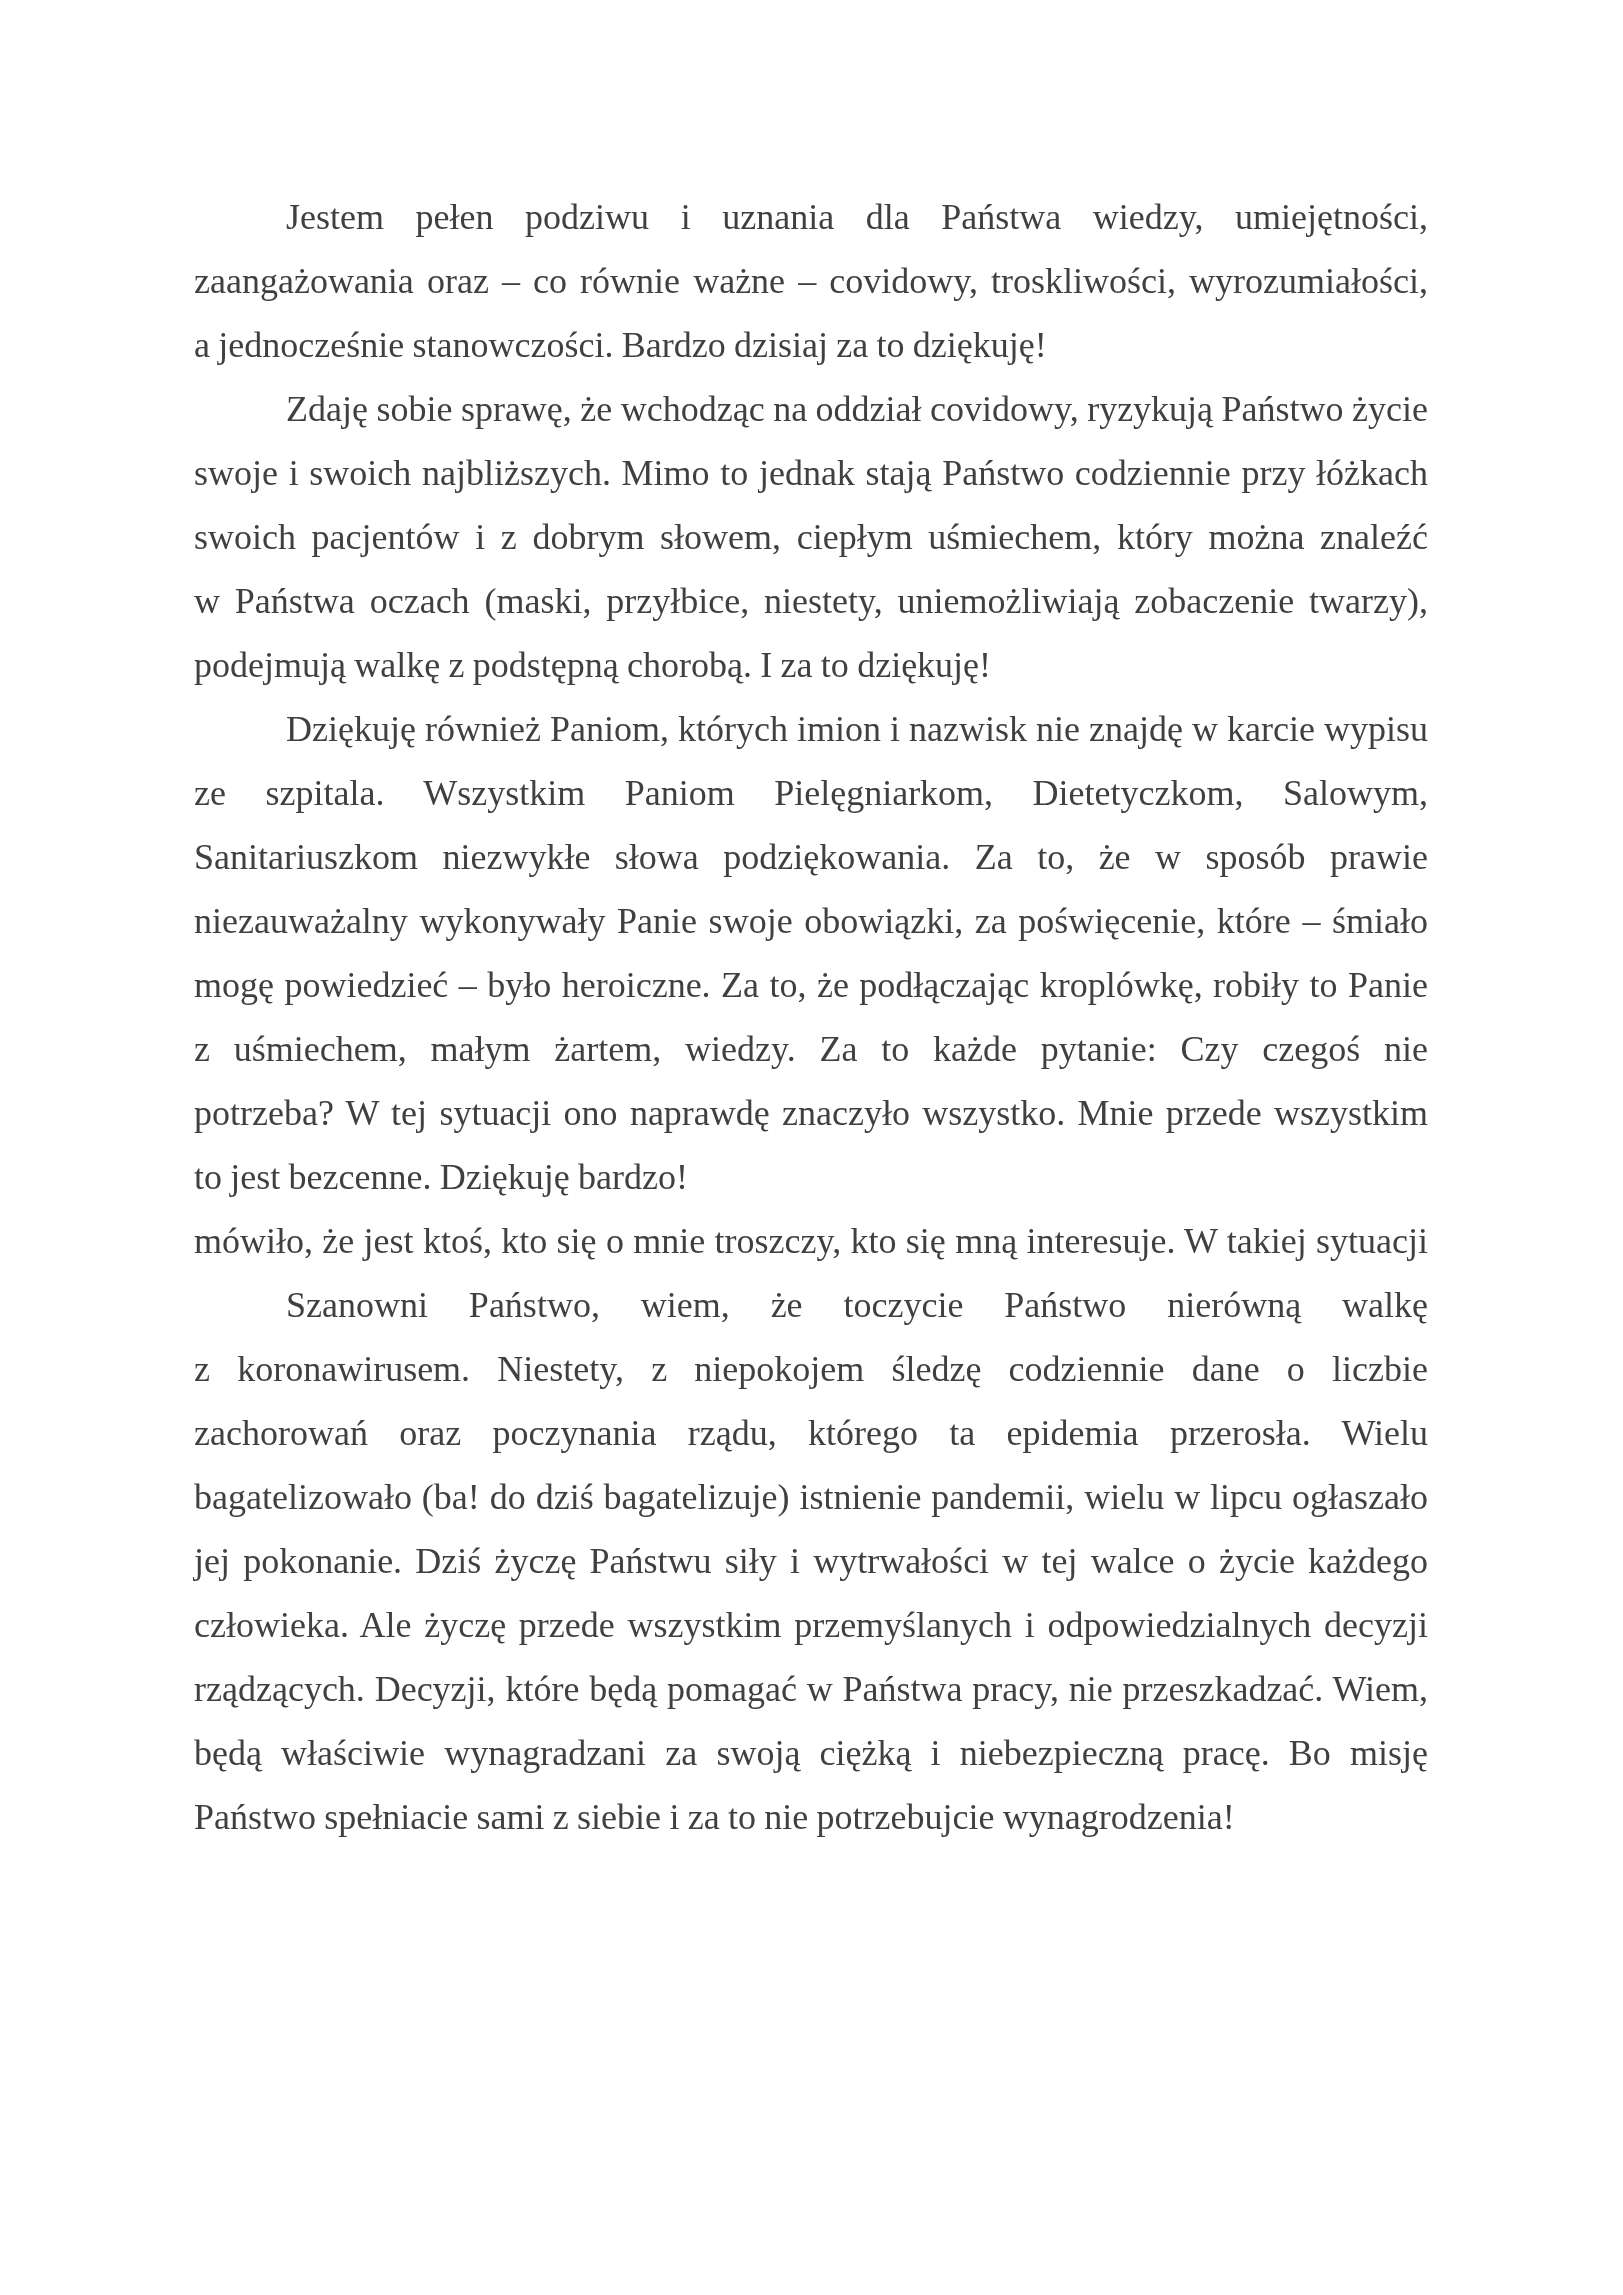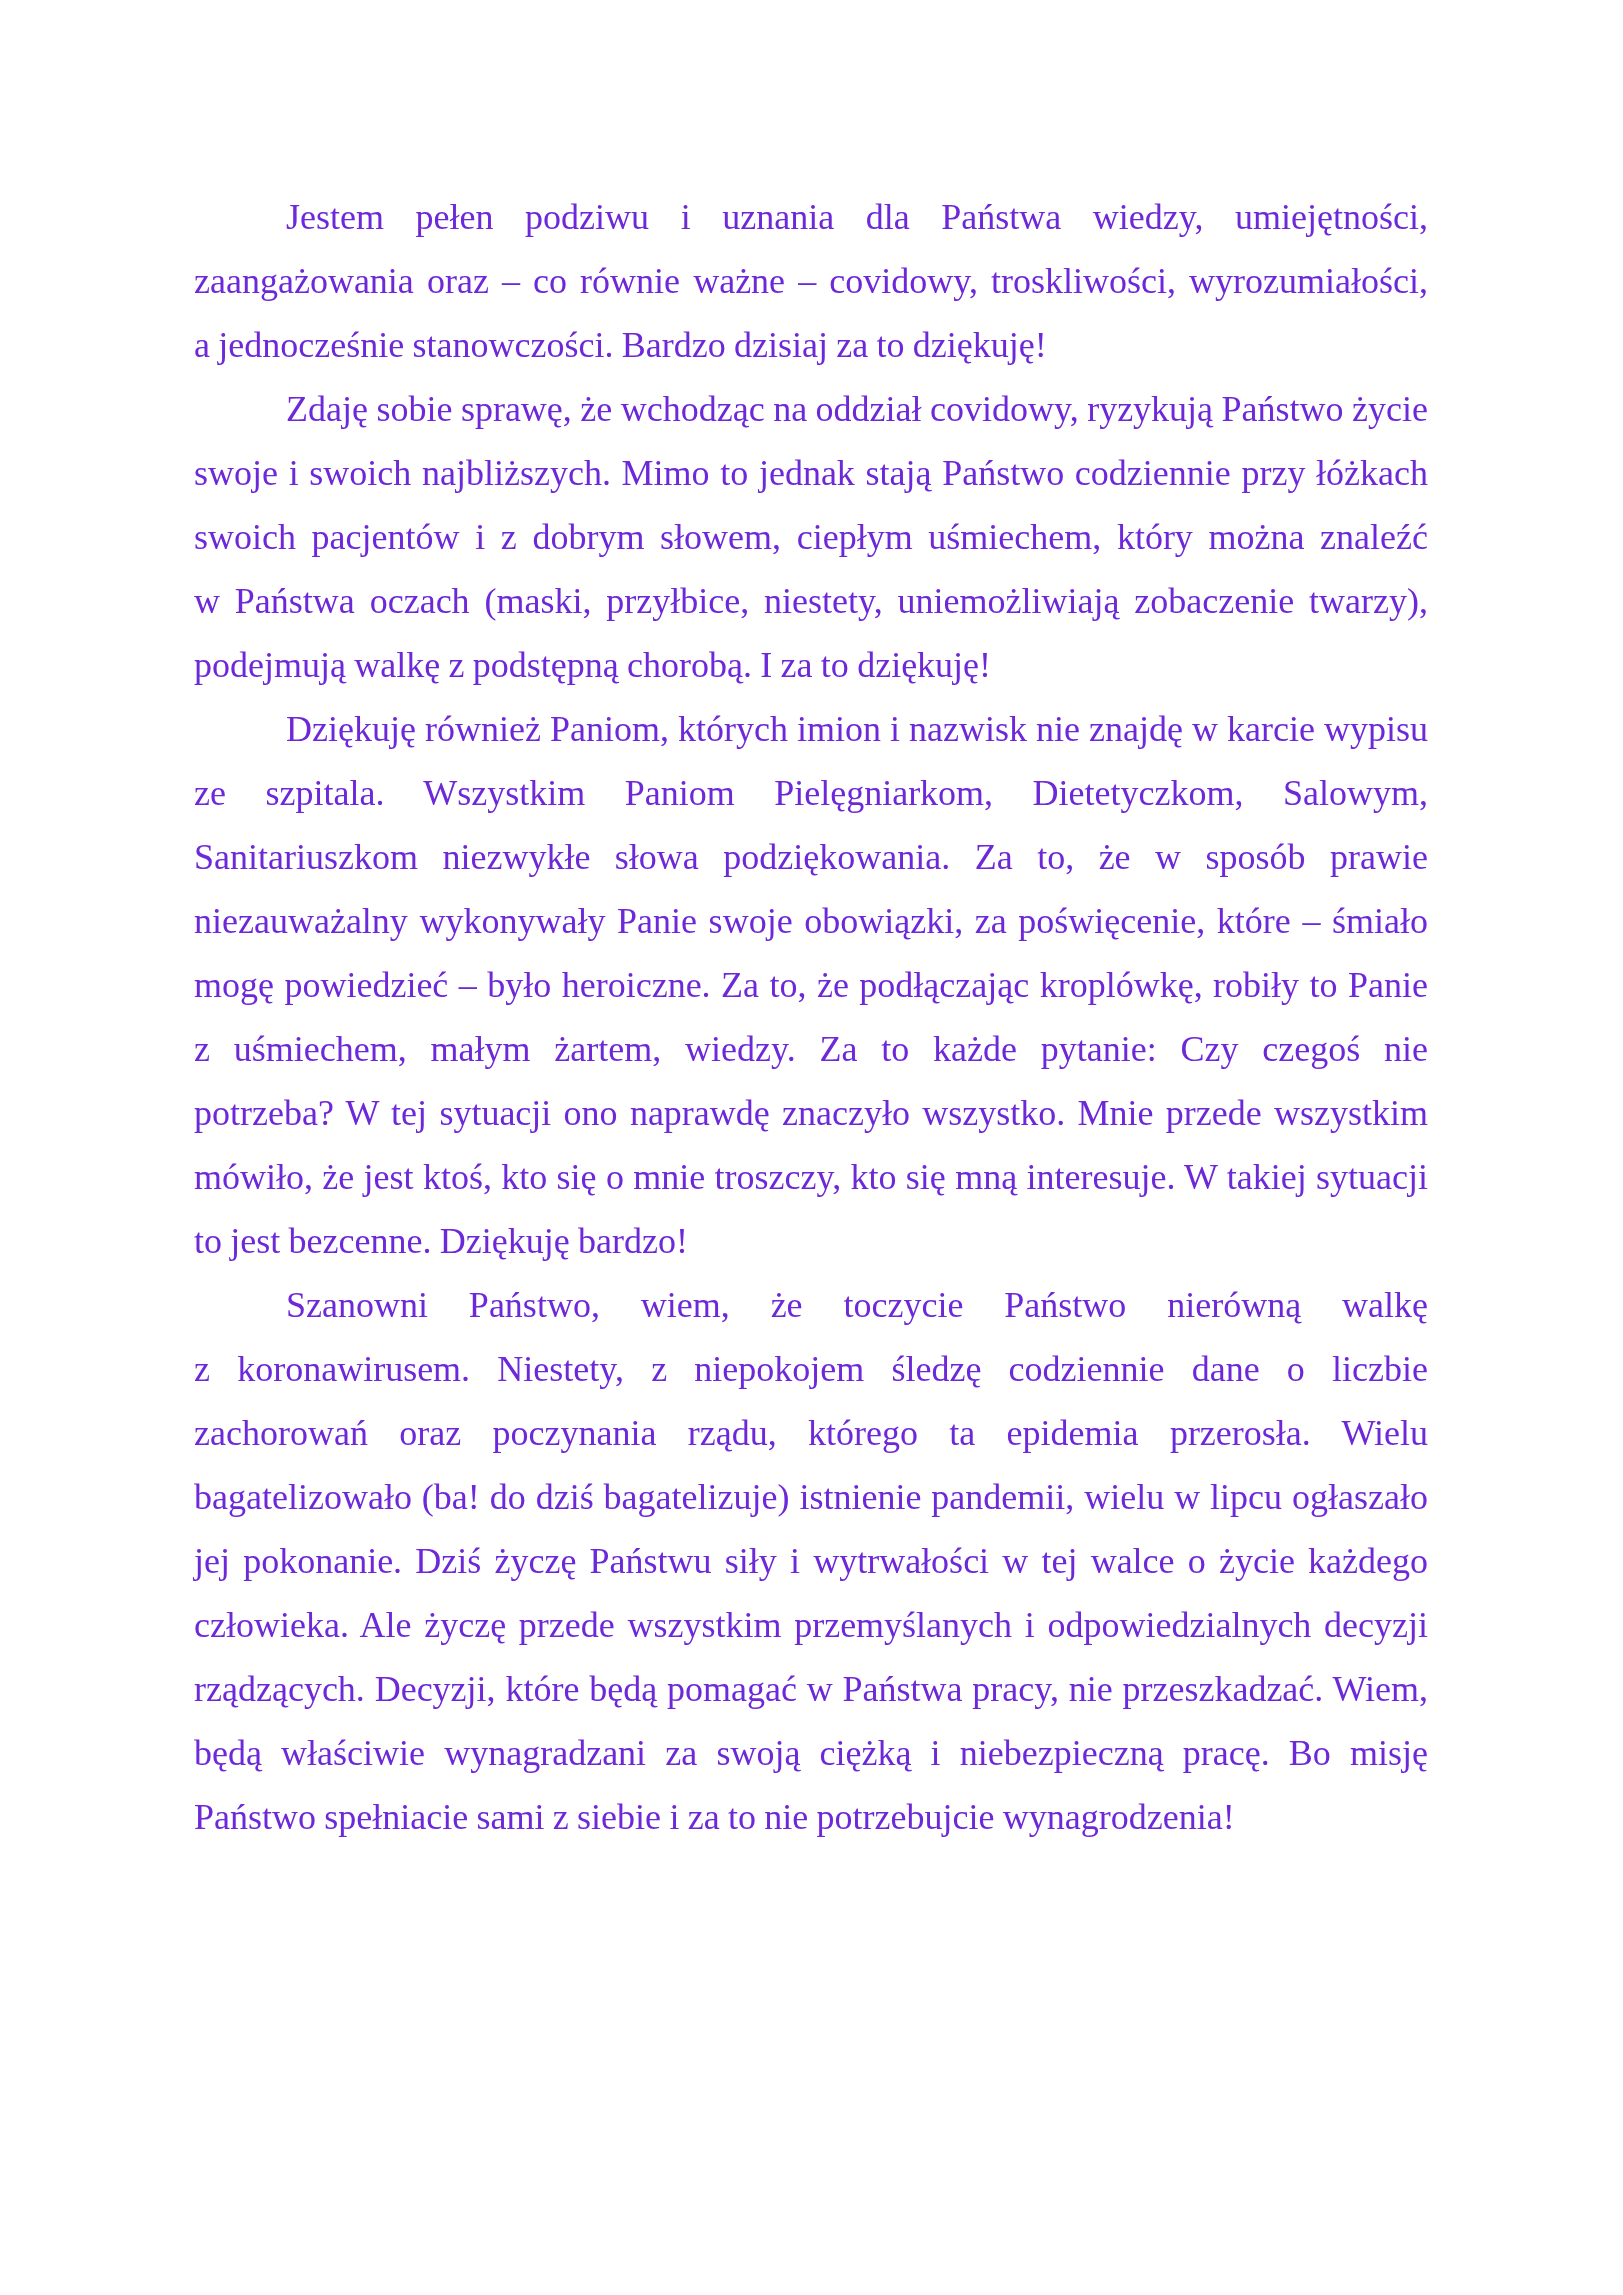--- a/index.html
+++ b/index.html
@@ -8,21 +8,21 @@
     position: absolute; left: 0; top: 0; width: 1623px; height: 2295px; background: #ffffff;
   }
   .text-block {
     position: absolute;
     left: 194px;
     top: 185px;
     width: 1234px;
     font-family: "Liberation Serif", "DejaVu Serif", serif;
     font-size: 36px;
     line-height: 64px;
-    color: #6d28d9;
+    color: #404040;
   }
   .line {
     display: block;
     white-space: nowrap;
     text-align: justify;
     text-align-last: justify;
     height: 64px;
     overflow: visible;
     word-spacing: -0.7px;
   }
@@ -50,22 +50,22 @@
     </div>
 
     <div class="paragraph">
       <span class="line first">Dziękuję również Paniom, których imion i nazwisk nie znajdę w karcie wypisu</span>
       <span class="line">ze szpitala. Wszystkim Paniom Pielęgniarkom, Dietetyczkom, Salowym,</span>
       <span class="line">Sanitariuszkom niezwykłe słowa podziękowania. Za to, że w sposób prawie</span>
       <span class="line">niezauważalny wykonywały Panie swoje obowiązki, za poświęcenie, które – śmiało</span>
       <span class="line">mogę powiedzieć – było heroiczne. Za to, że podłączając kroplówkę, robiły to Panie</span>
       <span class="line">z uśmiechem, małym żartem, wiedzy. Za to każde pytanie: Czy czegoś nie</span>
       <span class="line">potrzeba? W tej sytuacji ono naprawdę znaczyło wszystko. Mnie przede wszystkim</span>
+      <span class="line last">to jest bezcenne. Dziękuję bardzo!</span>
       <span class="line">mówiło, że jest ktoś, kto się o mnie troszczy, kto się mną interesuje. W takiej sytuacji</span>
-      <span class="line last">to jest bezcenne. Dziękuję bardzo!</span>
     </div>
 
     <div class="paragraph">
       <span class="line first">Szanowni Państwo, wiem, że toczycie Państwo nierówną walkę</span>
       <span class="line">z koronawirusem. Niestety, z niepokojem śledzę codziennie dane o liczbie</span>
       <span class="line">zachorowań oraz poczynania rządu, którego ta epidemia przerosła. Wielu</span>
       <span class="line">bagatelizowało (ba! do dziś bagatelizuje) istnienie pandemii, wielu w lipcu ogłaszało</span>
       <span class="line">jej pokonanie. Dziś życzę Państwu siły i wytrwałości w tej walce o życie każdego</span>
       <span class="line">człowieka. Ale życzę przede wszystkim przemyślanych i odpowiedzialnych decyzji</span>
       <span class="line">rządzących. Decyzji, które będą pomagać w Państwa pracy, nie przeszkadzać. Wiem,</span>

